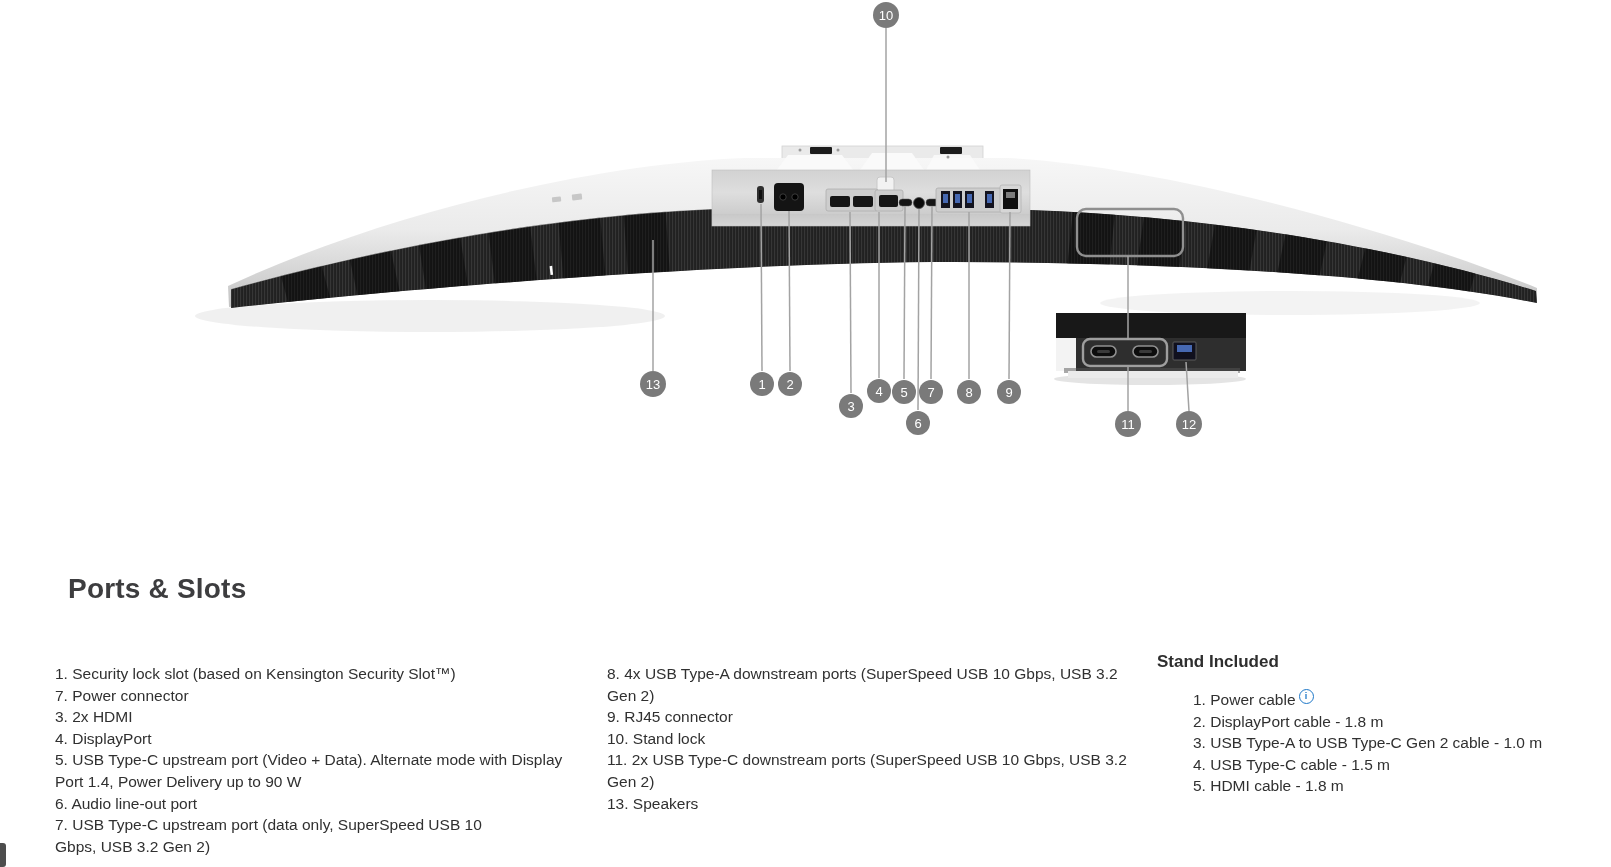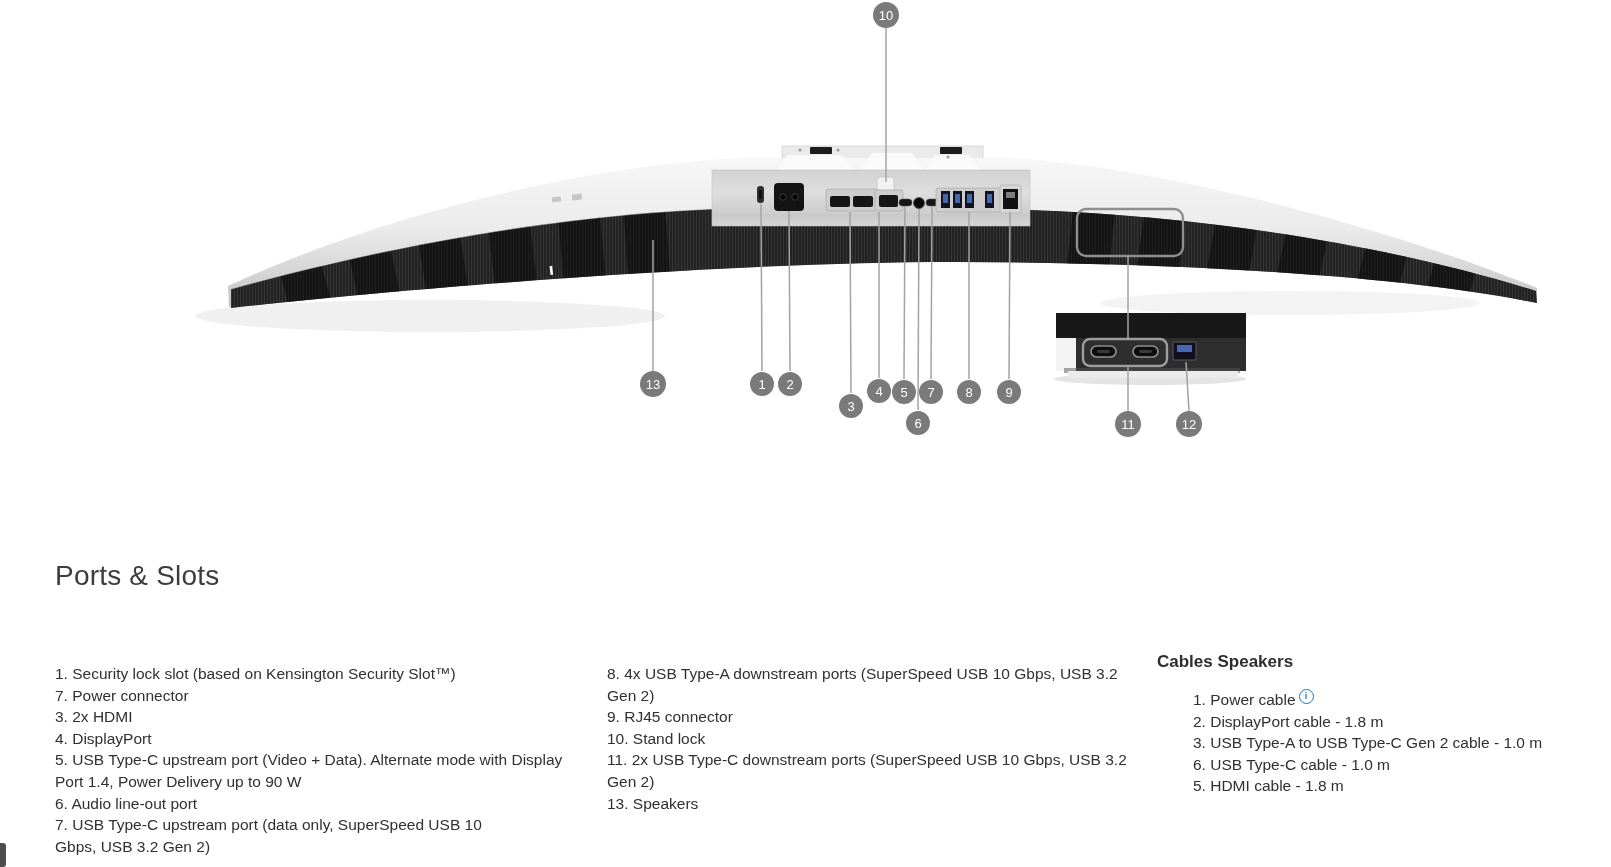--- a/index.html
+++ b/index.html
@@ -1,20 +1,20 @@
 <!DOCTYPE html>
 <html><head>
 <meta charset="utf-8">
 <style>
   html,body{margin:0;padding:0;background:#ffffff;}
   body{width:1611px;height:867px;position:relative;overflow:hidden;
        font-family:"Liberation Sans",sans-serif;color:#333;}
   .diagram-wrap{position:absolute;left:0;top:0;width:1611px;height:460px;}
-  .section-heading{position:absolute;left:55px;top:560px;margin:0;
-       font-size:28px;font-weight:400;color:#3d3d3f;letter-spacing:.2px;}
+  .section-heading{position:absolute;left:55px;top:560px;margin:13px;
+       font-size:28px;font-weight:700;color:#3d3d3f;letter-spacing:.2px;}
   .cols{position:absolute;left:0;top:663px;width:1611px;}
   .col{position:absolute;top:0;font-size:15.5px;line-height:21.6px;color:#303030;}
   .col1{left:55px;width:530px;}
   .col2{left:607px;width:520px;}
   .pitem{margin:0;}
   .narrow{max-width:470px;}
   .cables{position:absolute;left:1157px;top:652px;width:400px;}
   .cables-heading{font-size:17px;font-weight:700;color:#2e2e2e;margin:0 0 17px 0;}
   .citem{font-size:15.5px;line-height:21.6px;color:#303030;margin-left:36px;}
   .info-badge{display:inline-block;width:13px;height:13px;border:1.4px solid #1e78c8;
@@ -255,23 +255,23 @@
   <div class="col col2">
     <div class="pitem">8. 4x USB Type-A downstream ports (SuperSpeed USB 10 Gbps, USB 3.2 Gen 2)</div>
     <div class="pitem">9. RJ45 connector</div>
     <div class="pitem">10. Stand lock</div>
     <div class="pitem">11. 2x USB Type-C downstream ports (SuperSpeed USB 10 Gbps, USB 3.2 Gen 2)</div>
     <div class="pitem">13. Speakers</div>
   </div>
 </div>
 
 <div class="cables">
-  <div class="cables-heading">Cables Speakers</div>
+  <div class="cables-heading">Stand Included</div>
   <div class="citem">
     <span>1. Power cable</span><span class="info-badge">i</span>
   </div>
   <div class="citem">2. DisplayPort cable - 1.8 m</div>
   <div class="citem">3. USB Type-A to USB Type-C Gen 2 cable - 1.0 m</div>
-  <div class="citem">6. USB Type-C cable - 1.0 m</div>
+  <div class="citem">4. USB Type-C cable - 1.5 m</div>
   <div class="citem">5. HDMI cable - 1.8 m</div>
 </div>
 
 <div class="page-edge-tab"></div>
 
 </body></html>

